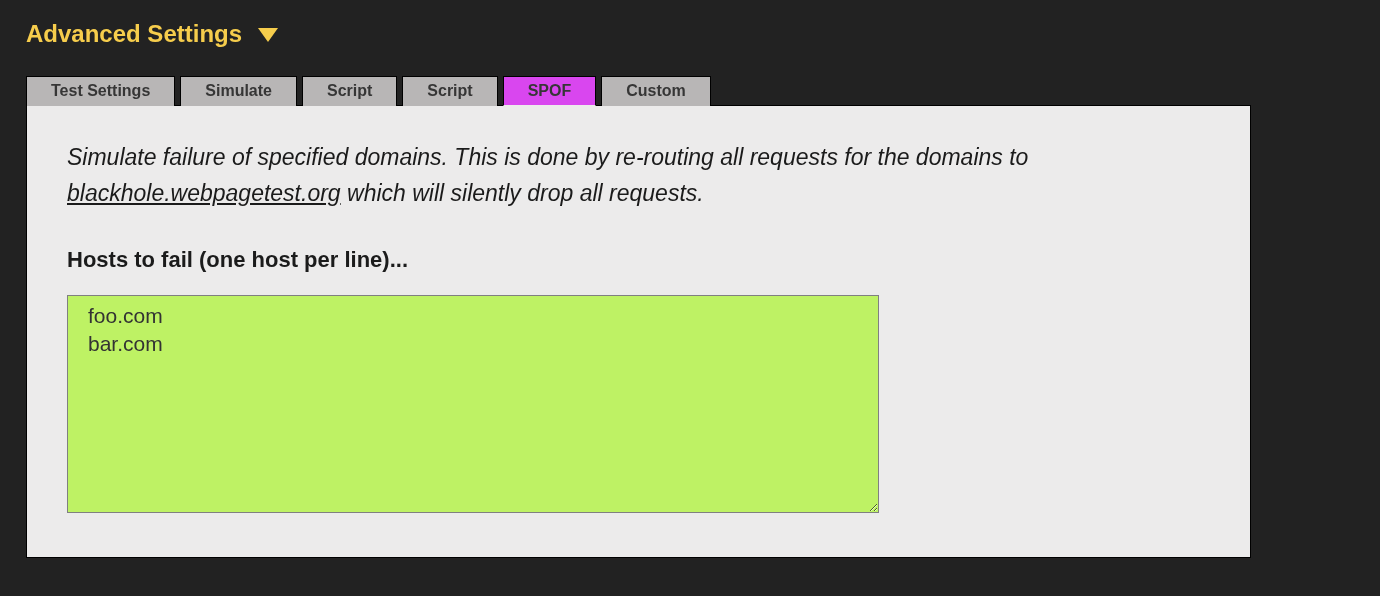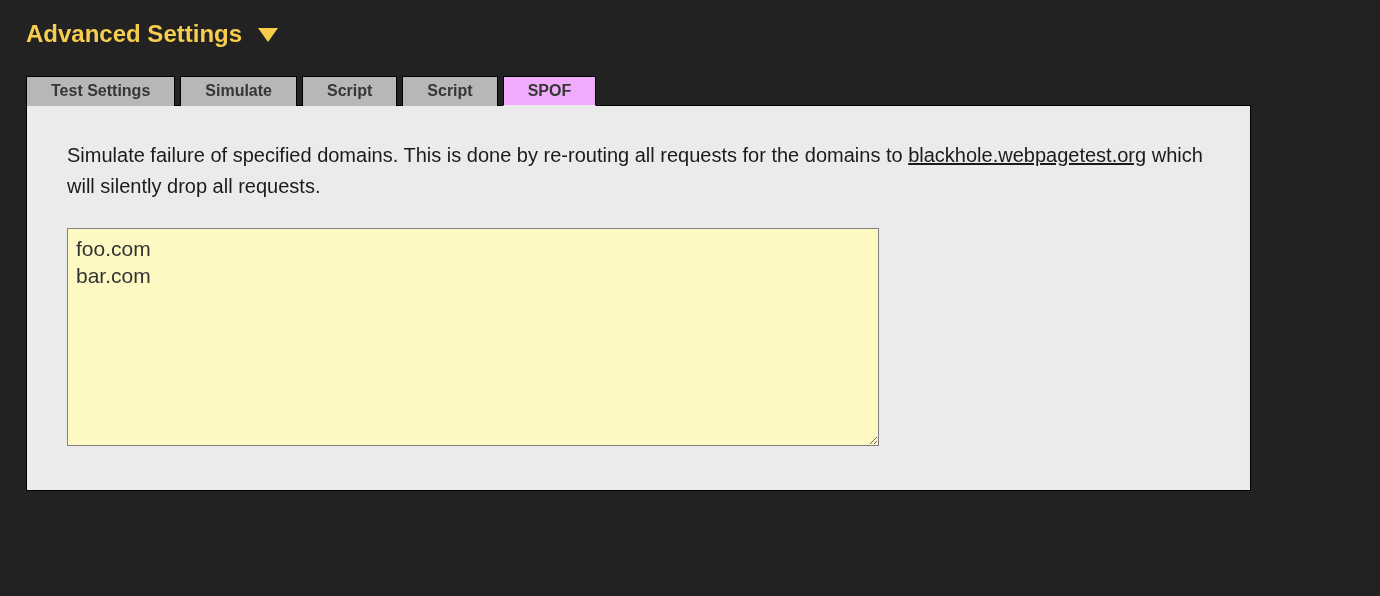--- a/index.html
+++ b/index.html
@@ -42,76 +42,79 @@
       color: #363636;
       font-size: 16px;
       font-weight: 700;
       padding: 5px 24px;
       border: 1px solid #000;
       border-bottom: none;
       cursor: pointer;
       white-space: nowrap;
     }
     .tab.active {
-      background: #f0abfc;
+      background: #d946ef;
       border-bottom: 1px solid #ecebeb;
       position: relative;
       z-index: 2;
     }
     .panel {
       background: #ecebeb;
       border: 1px solid #000;
       padding: 34px 40px 40px 40px;
       margin-top: -1px;
       width: 1225px;
     }
     .description {
       color: #1b1b1b;
-      font-size: 20px;
+      font-size: 23px;
       line-height: 1.55;
-      margin-bottom: 26px;
+      margin-bottom: 36px;
+      font-style: italic;
     }
     .description a {
       color: #1b1b1b;
       text-decoration: underline;
     }
     .hosts-label {
       color: #1b1b1b;
       font-size: 22px;
       font-weight: 700;
       margin-bottom: 22px;
     }
     .hosts-textarea {
       width: 812px;
       height: 218px;
       font-family: "Helvetica Neue", Helvetica, Arial, sans-serif;
       font-size: 21px;
       color: #333;
-      padding: 6px 8px;
+      padding: 6px 20px;
       border: 1px solid #808080;
-      background: #fef9c3;
+      background: #bef264;
       resize: both;
       line-height: 1.3;
     }
   </style>
 </head>
 <body>
 
 <div class="header">
   <span class="header-title">Advanced Settings</span>
   <span class="triangle"></span>
 </div>
 
 <div class="tabs">
   <div class="tab">Test Settings</div>
   <div class="tab">Simulate</div>
   <div class="tab">Script</div>
   <div class="tab">Script</div>
   <div class="tab active">SPOF</div>
+  <div class="tab">Custom</div>
 </div>
 
 <div class="panel">
   <p class="description">
     <span>Simulate failure of specified domains. This is done by re-routing all requests for the domains to </span><a href="#">blackhole.webpagetest.org</a><span> which will silently drop all requests.</span>
   </p>
+  <p class="hosts-label">Hosts to fail (one host per line)...</p>
   <textarea class="hosts-textarea" style="">foo.com
 bar.com</textarea>
 </div>
 
 </body></html>

